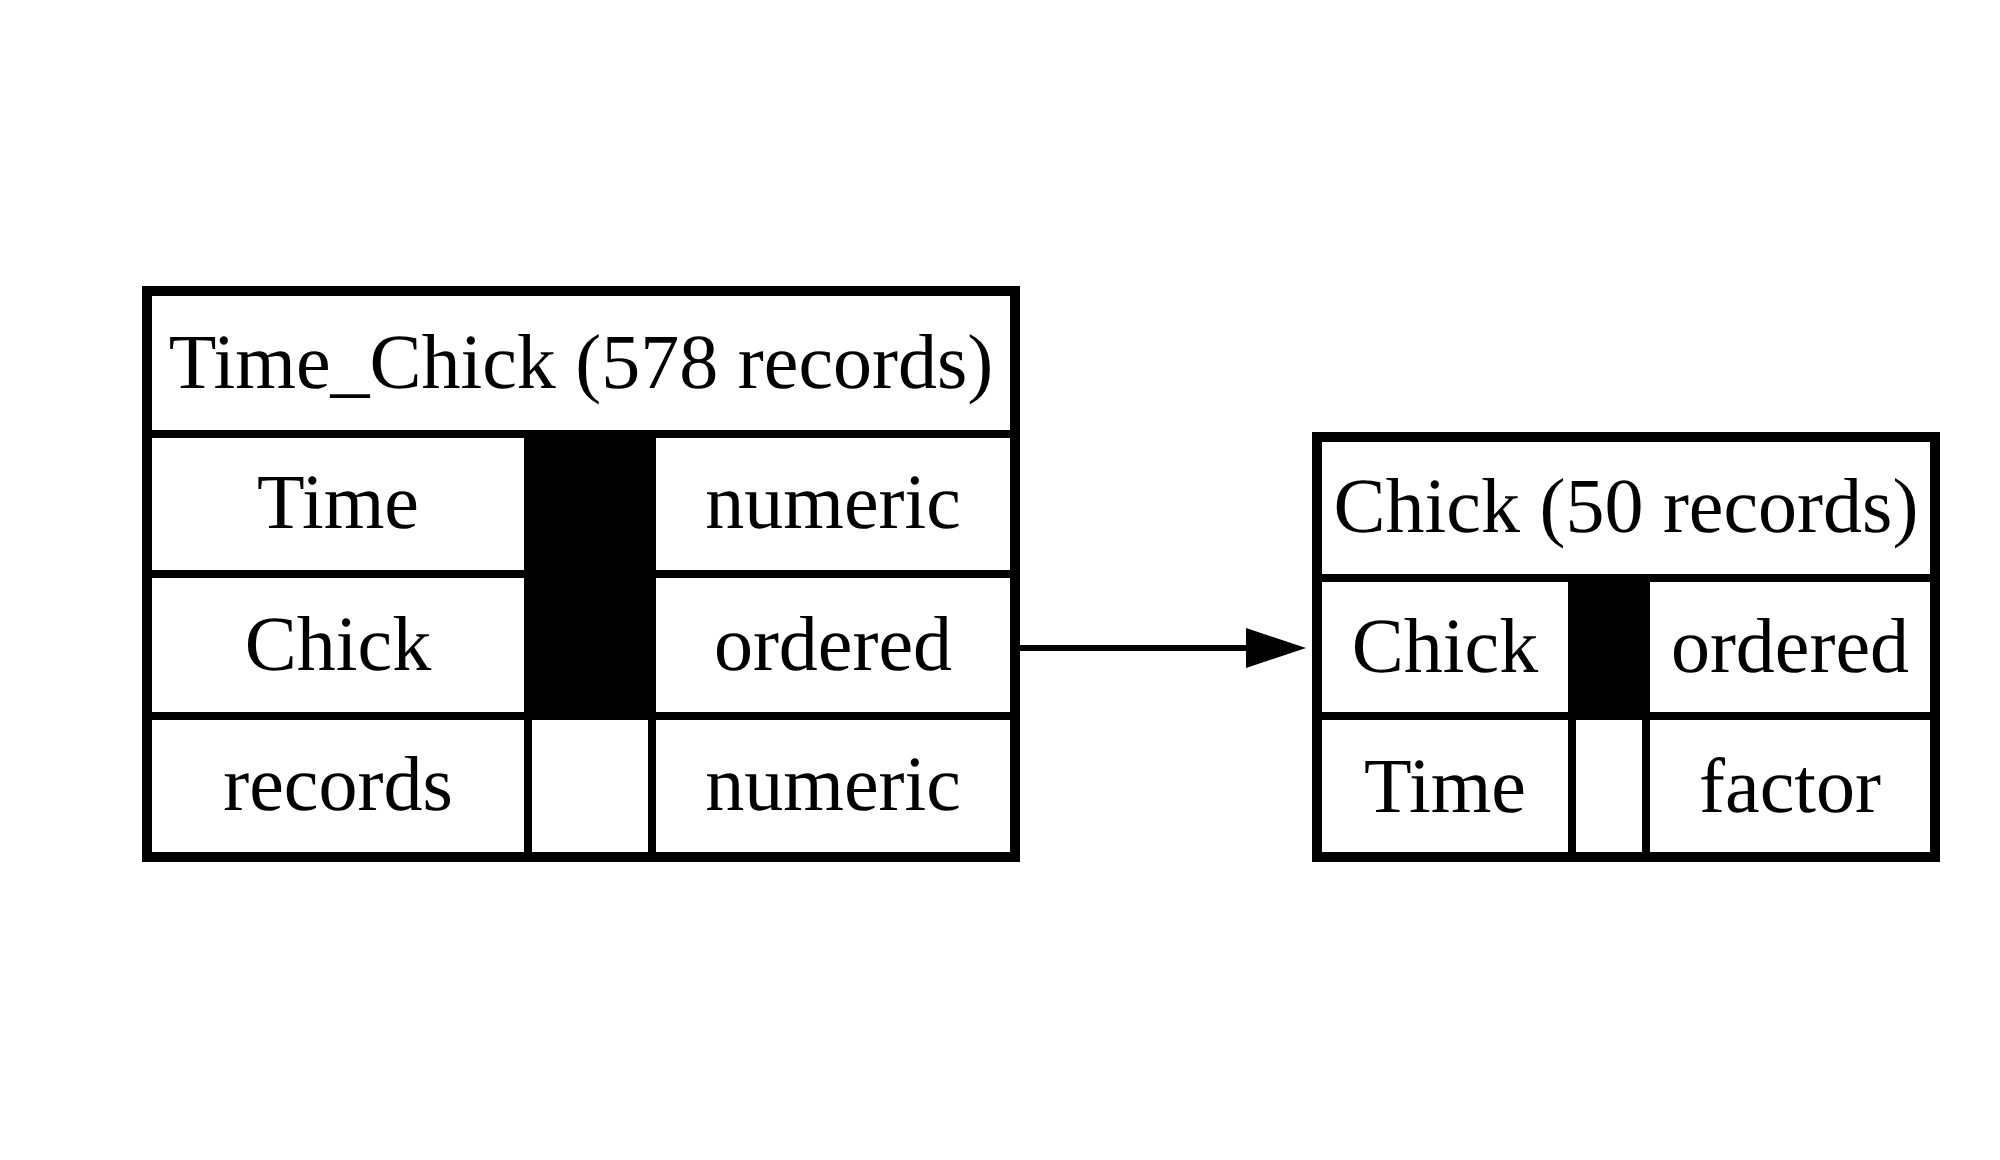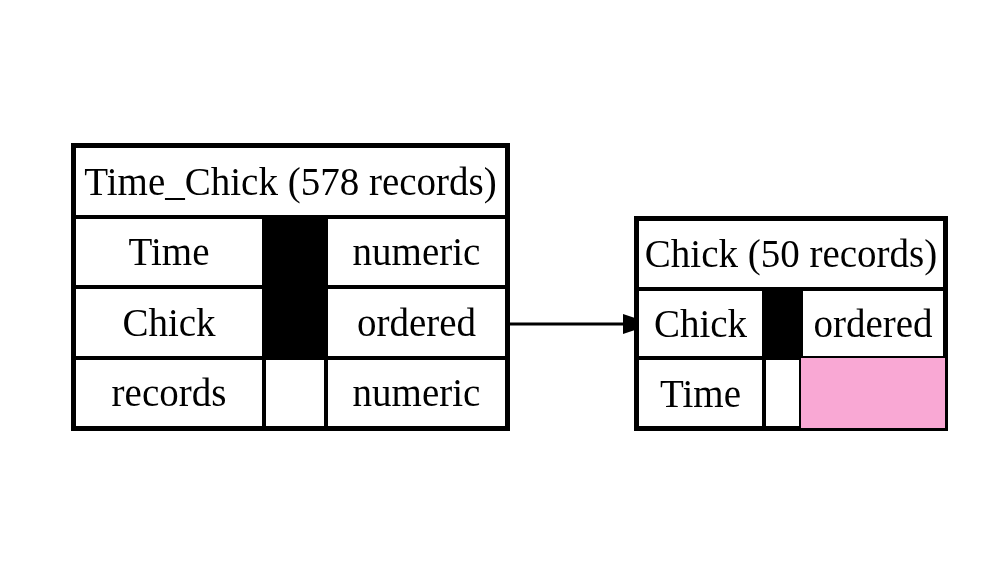--- a/index.html
+++ b/index.html
@@ -25,21 +25,21 @@
   }
   .table-left {
     left: 71px;
     top: 143px;
     width: 439px;
     height: 288px;
     grid-template-columns: 190px 62px 181px;
     grid-template-rows: repeat(4, 1fr);
   }
   .table-right {
-    left: 634px;
+    left: 656px;
     top: 216px;
     width: 314px;
     height: 215px;
     grid-template-columns: 127px 37px 144px;
     grid-template-rows: repeat(3, 1fr);
   }
   .cell {
     box-sizing: border-box;
     border: 2px solid #000000;
     background: #ffffff;
@@ -93,15 +93,16 @@
 
   <div class="table-node table-right">
     <div class="cell header">Chick (50 records)</div>
 
     <div class="cell">Chick</div>
     <div class="cell key-on"></div>
     <div class="cell">ordered</div>
 
     <div class="cell">Time</div>
     <div class="cell"></div>
+    <div class="cell">factor</div>
   </div>
 
 </div>
 
 </body></html>

